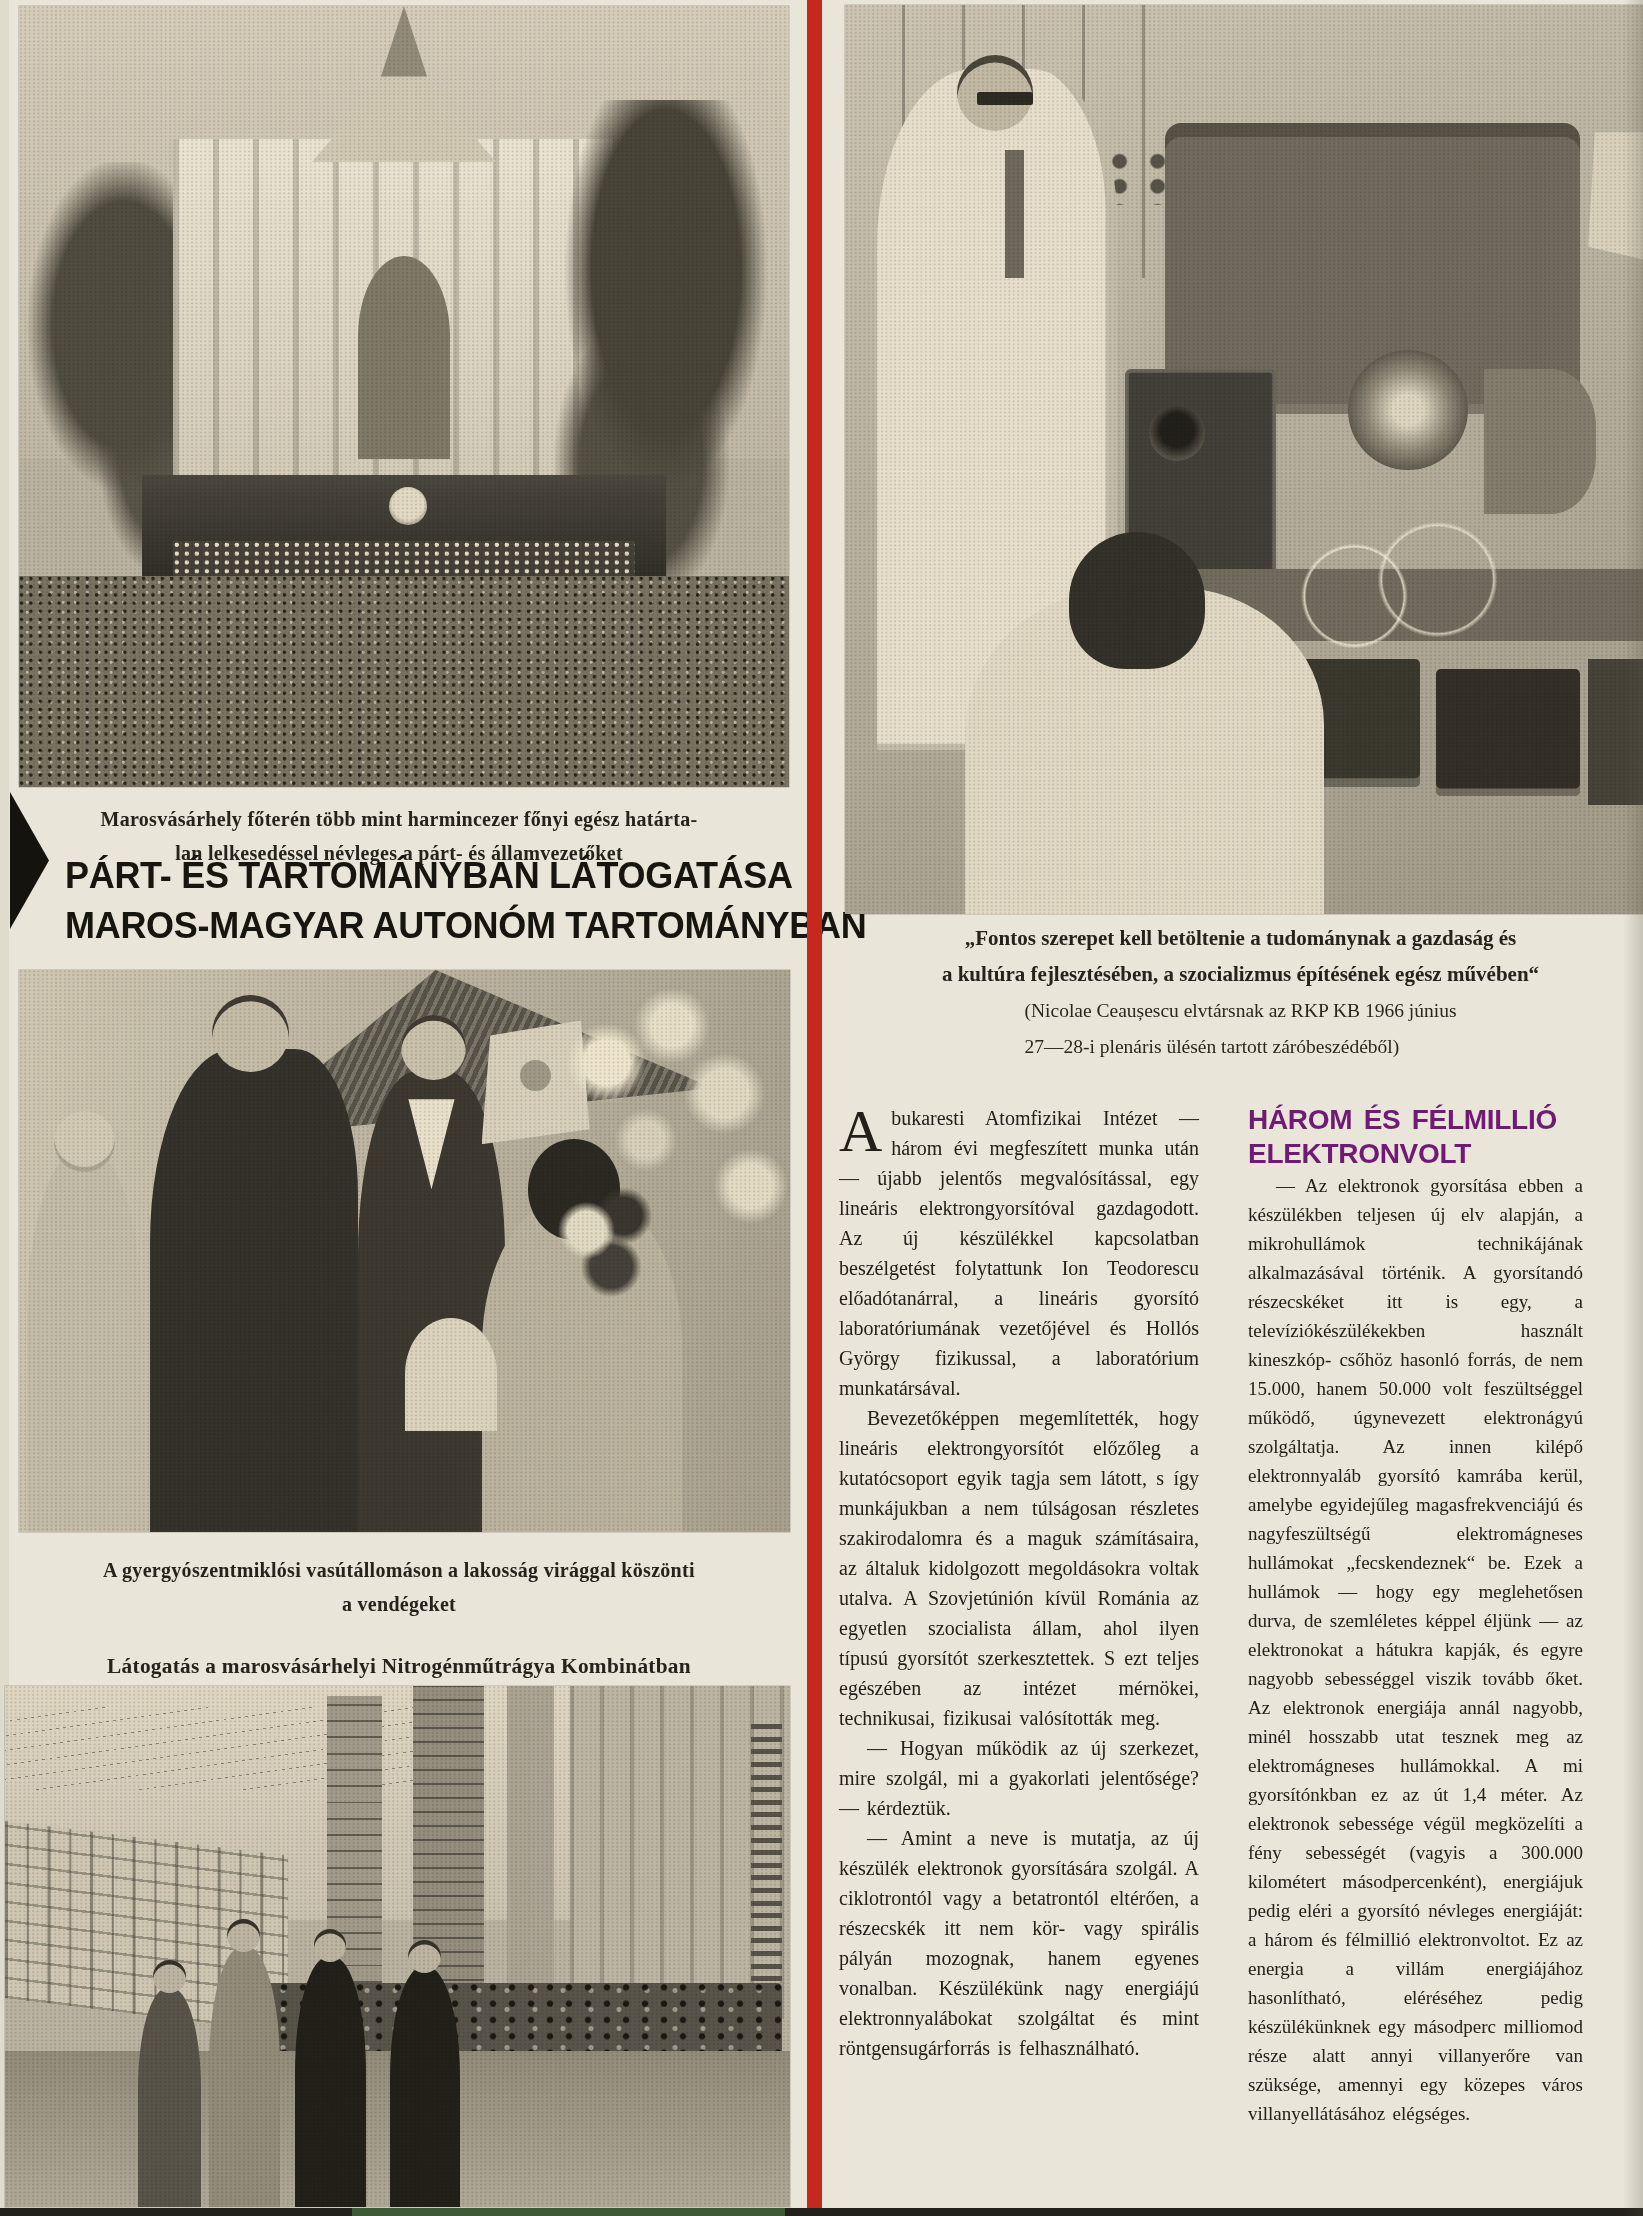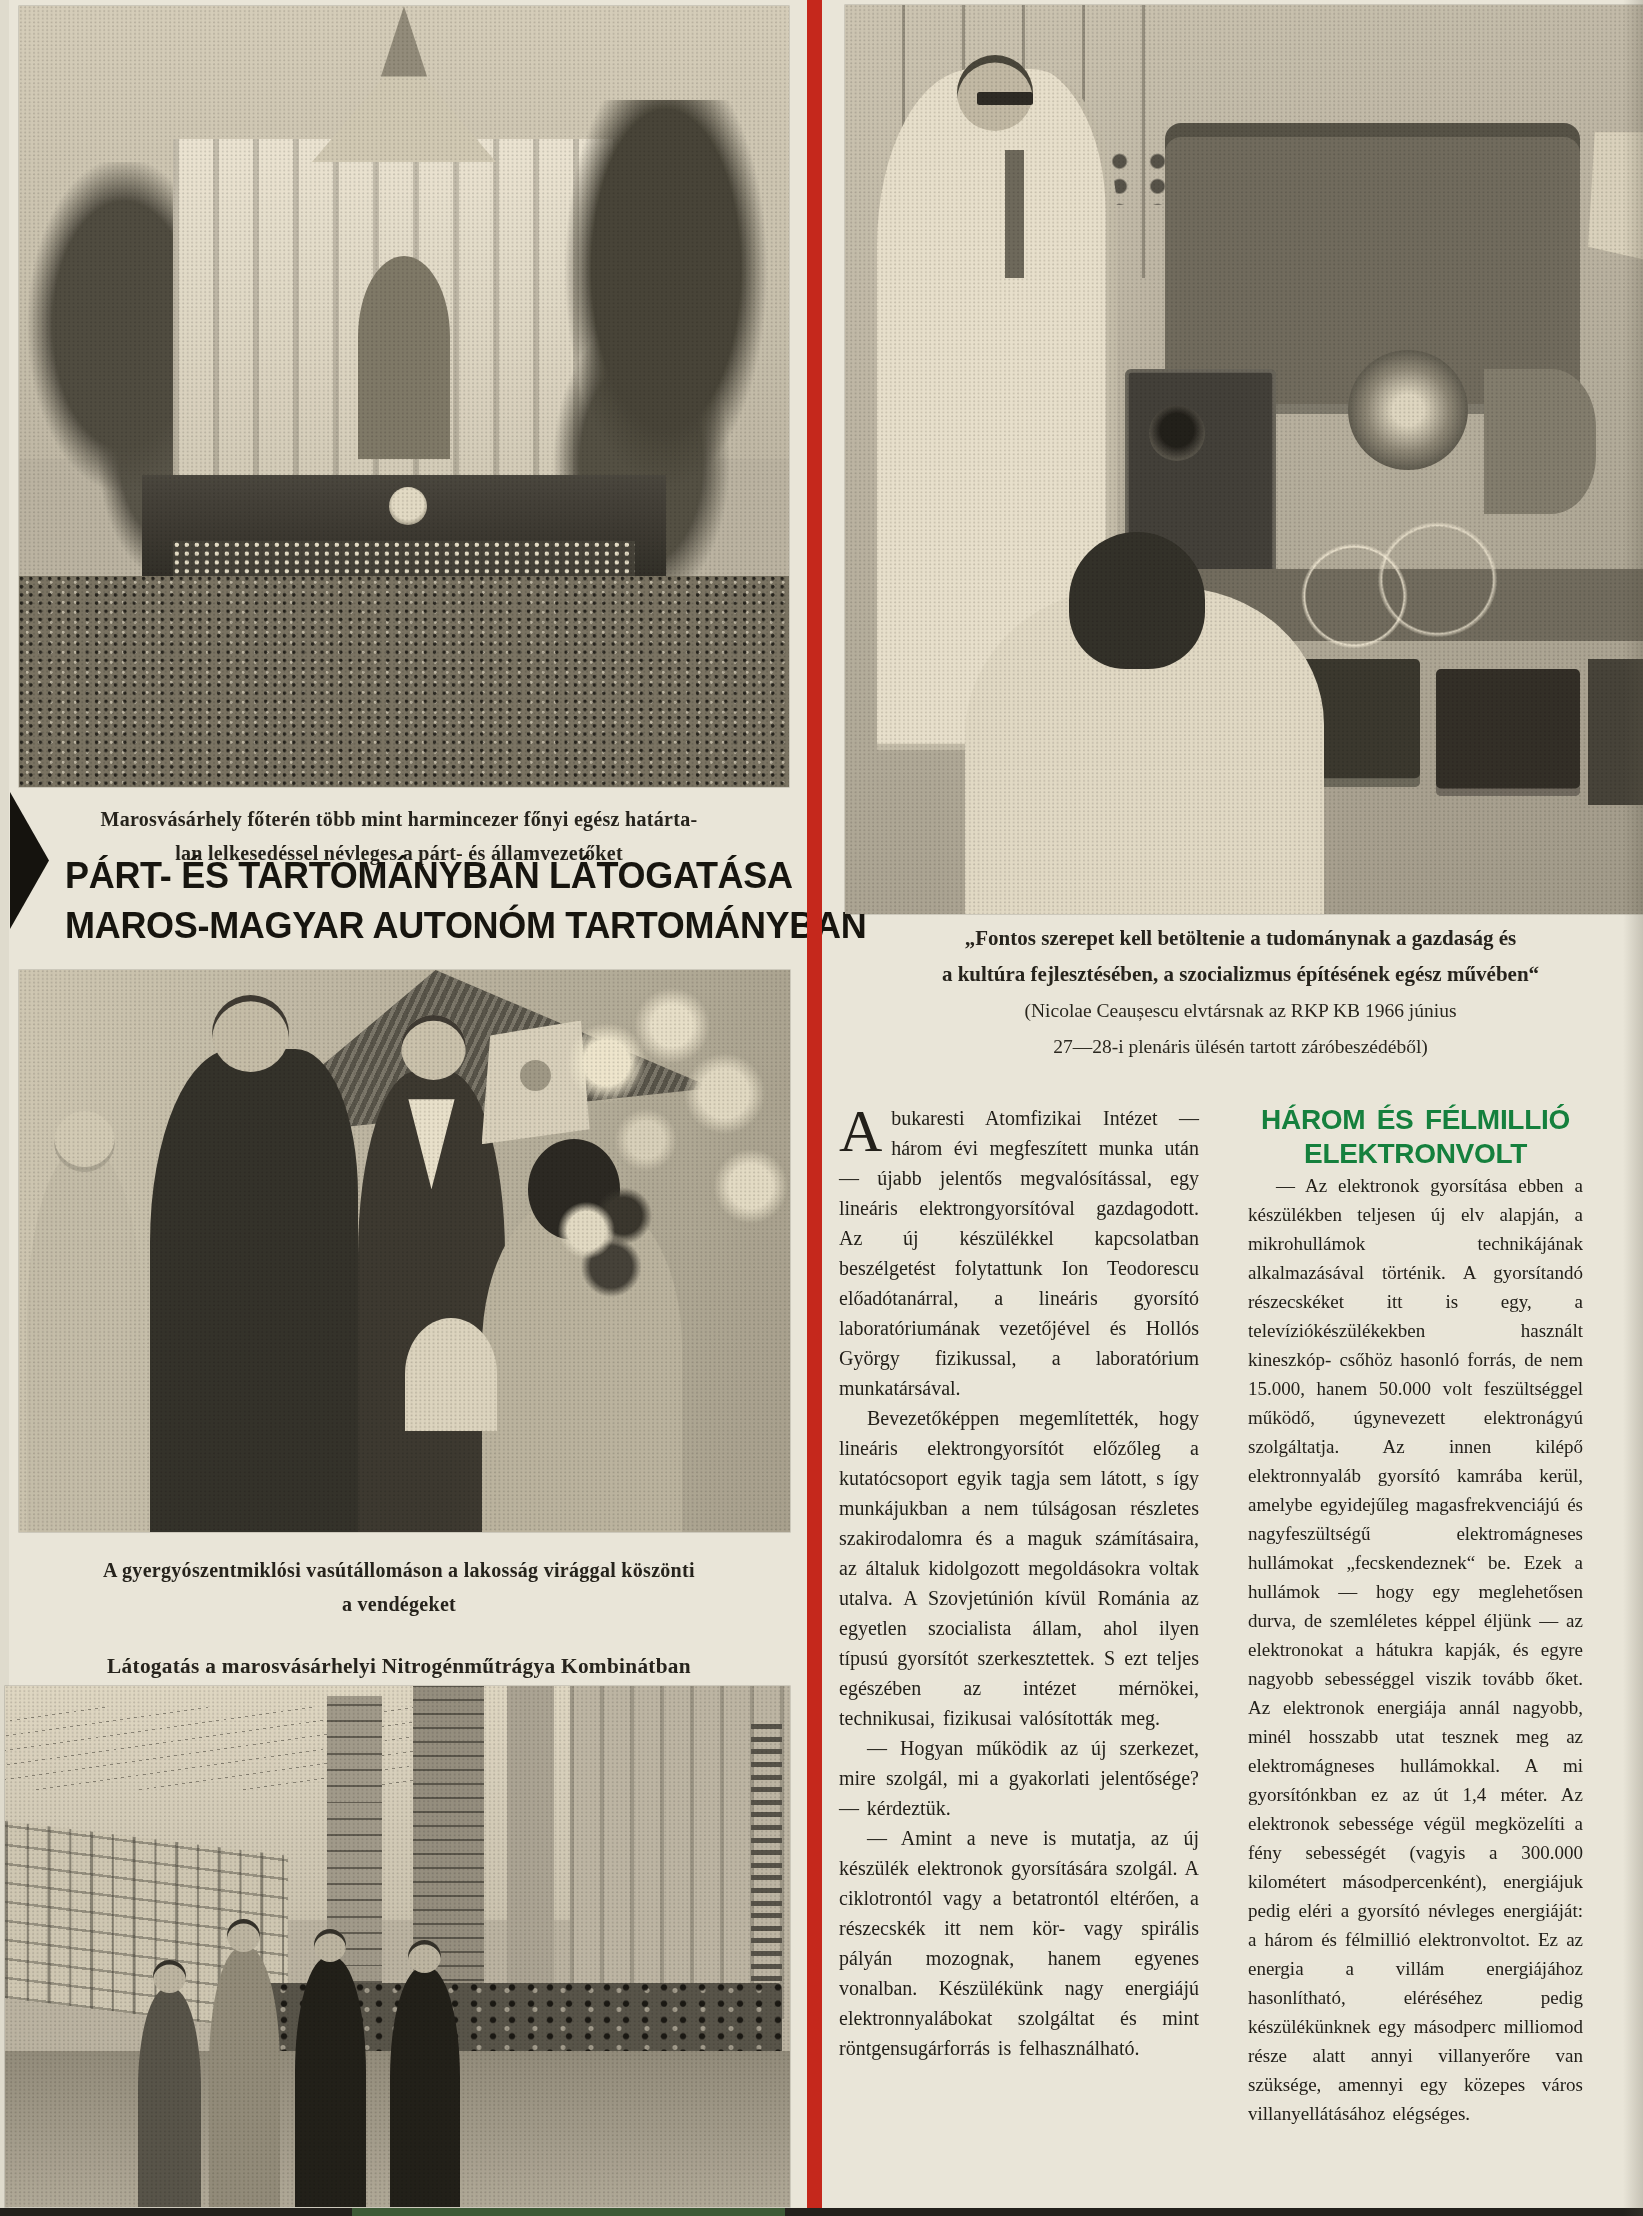--- a/index.html
+++ b/index.html
@@ -194,31 +194,31 @@
   .headline{position:absolute;left:65px;width:741px;
     font-family:"Liberation Sans", sans-serif;font-weight:700;color:#17150f;
     font-size:36px;letter-spacing:-0.3px;white-space:nowrap;}
   .hl1{top:855px;}
   .hl2{top:905px;}
 
   .quote{position:absolute;left:851px;top:920px;width:779px;text-align:center;
     font-weight:700;font-size:21px;line-height:36px;color:#26231c;}
   .attribution{position:absolute;left:851px;top:993px;width:779px;text-align:center;
     font-size:19.5px;line-height:36px;color:#2a271f;}
-  .attribution .inner{display:inline-block;text-align:center;}
+  .attribution .inner{display:inline-block;text-align:left;}
 
   
   .col{position:absolute;text-align:justify;color:#23201a;}
   .col p{margin:0;word-spacing:.14em;}
   .col p + p{text-indent:28px;}
   .col1{left:839px;top:1103px;width:360px;font-size:20px;line-height:30px;}
   .col2{left:1248px;top:1103px;width:335px;font-size:19px;line-height:29px;}
   .dropcap{float:left;font-size:60px;line-height:49px;padding:3.8px 8.8px 0 0;font-weight:400;}
-  .subhead{font-family:"Liberation Sans", sans-serif;font-weight:700;text-align:center;
-    font-size:28px;line-height:34px;letter-spacing:-0.3px;color:#15803d;margin:0 0 16.3px 0;
+  .subhead{font-family:"Liberation Sans", sans-serif;font-weight:700;
+    font-size:28px;line-height:34px;letter-spacing:-0.3px;color:#701a75;margin:0 0 16.3px 0;
     text-indent:0;}
 </style>
 </head>
 <body>
 
 <div class="page">
 
   <div class="left-margin"></div>
 
   <div class="photo photo1">

